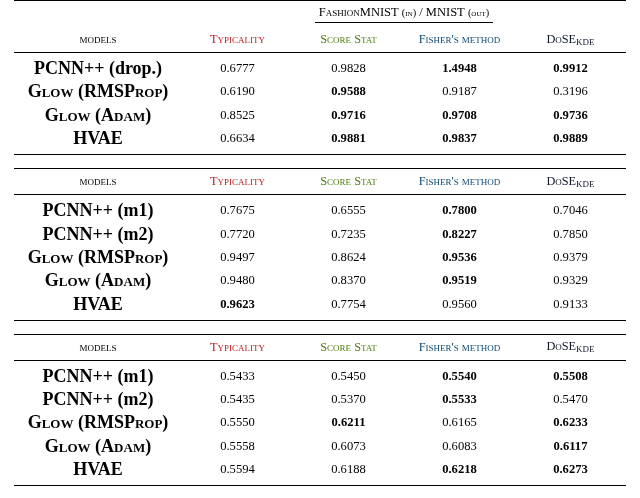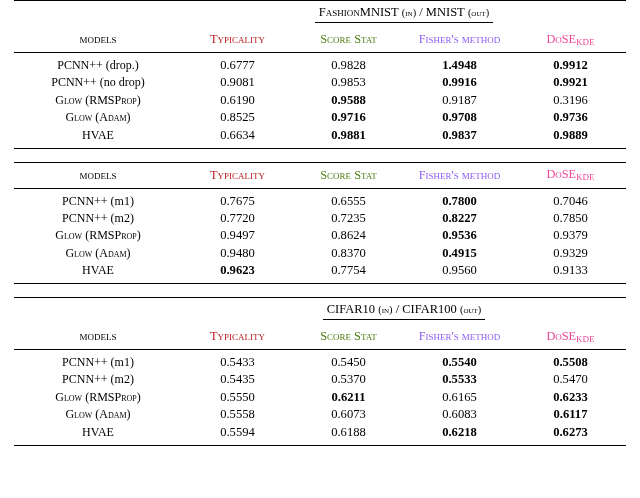--- a/index.html
+++ b/index.html
@@ -59,30 +59,31 @@
     text-align: center;
     font-size: 12.3px;
     padding: 4px 0 5px 0;
     vertical-align: bottom;
   }
   .hdr .models-cell {
     font-size: 13px;
   }
   td.c-typ { color: #b91c1c; }
   td.c-score { color: #4d7c0f; }
-  td.c-fish { color: #8b5cf6; }
-  td.c-dose { color: #ec4899; }
+  td.c-fish { color: #0c4a6e; }
+  td.c-dose { color: #0f172a; }
   .body-row td {
     text-align: center;
     font-size: 12.6px;
     padding: 1.2px 0;
   }
   .body-row td.model {
     text-align: center;
-    font-size: 12px;
+    font-size: 18px;
+    font-weight: bold;
   }
   .b { font-weight: bold; }
   .col-model { width: 168px; }
   .col-v { width: 111px; }
   .first-body td { padding-top: 5px; }
   .last-body td { padding-bottom: 5px; }
   .caption-line {
     display: inline-block;
     border-bottom: 0.9px solid #000;
     padding: 0 4px 2px 4px;
@@ -129,27 +130,20 @@
       </td>
           </tr>
       <tr class="body-row first-body">
         <td class="model">PCNN++ (drop.)</td>
         <td>0.6777</td>
         <td>0.9828</td>
         <td class="b">1.4948</td>
         <td class="b">0.9912</td>
       </tr>
       <tr class="body-row">
-        <td class="model">PCNN++ (no drop)</td>
-        <td>0.9081</td>
-        <td>0.9853</td>
-        <td class="b">0.9916</td>
-        <td class="b">0.9921</td>
-      </tr>
-      <tr class="body-row">
         <td class="model sc">Glow (RMSProp)</td>
         <td>0.6190</td>
         <td class="b">0.9588</td>
         <td>0.9187</td>
         <td>0.3196</td>
       </tr>
       <tr class="body-row">
         <td class="model sc">Glow (Adam)</td>
         <td>0.8525</td>
         <td class="b">0.9716</td>
@@ -211,21 +205,21 @@
         <td class="model sc">Glow (RMSProp)</td>
         <td>0.9497</td>
         <td>0.8624</td>
         <td class="b">0.9536</td>
         <td>0.9379</td>
       </tr>
       <tr class="body-row">
         <td class="model sc">Glow (Adam)</td>
         <td>0.9480</td>
         <td>0.8370</td>
-        <td class="b">0.4915</td>
+        <td class="b">0.9519</td>
         <td>0.9329</td>
       </tr>
       <tr class="body-row last-body">
         <td class="model">HVAE</td>
         <td class="b">0.9623</td>
         <td>0.7754</td>
         <td>0.9560</td>
         <td>0.9133</td>
       </tr>
     </tbody>
@@ -239,32 +233,20 @@
     <div class="rule-thick"></div>
     <table class="tbl">
       <colgroup>
         <col class="col-model">
           <col class="col-v">
           <col class="col-v">
           <col class="col-v">
           <col class="col-v">
       </colgroup>
       <tbody>
-          <tr class="cap-row">
-        <td></td>
-        <td colspan="4">
-          <span class="caption-line">
-            <span>CIFAR10</span>
-            <span class="sc" style="font-size:10.4px">(in)</span>
-            <span>/</span>
-            <span>CIFAR100</span>
-            <span class="sc" style="font-size:10.4px">(out)</span>
-          </span>
-        </td>
-      </tr>
       <tr class="hdr">
         <td class="models-cell sc">models</td>
         <td class="c-typ sc">Typicality</td>
         <td class="c-score sc">Score Stat</td>
         <td class="c-fish sc">Fisher's method</td>
         <td class="c-dose sc"><span>DoSE</span><span class="sub sc">KDE</span></td>
       </tr>
       <tr>
             <td colspan="5" style="padding:0">
         <div class="rule-thin"></div>

